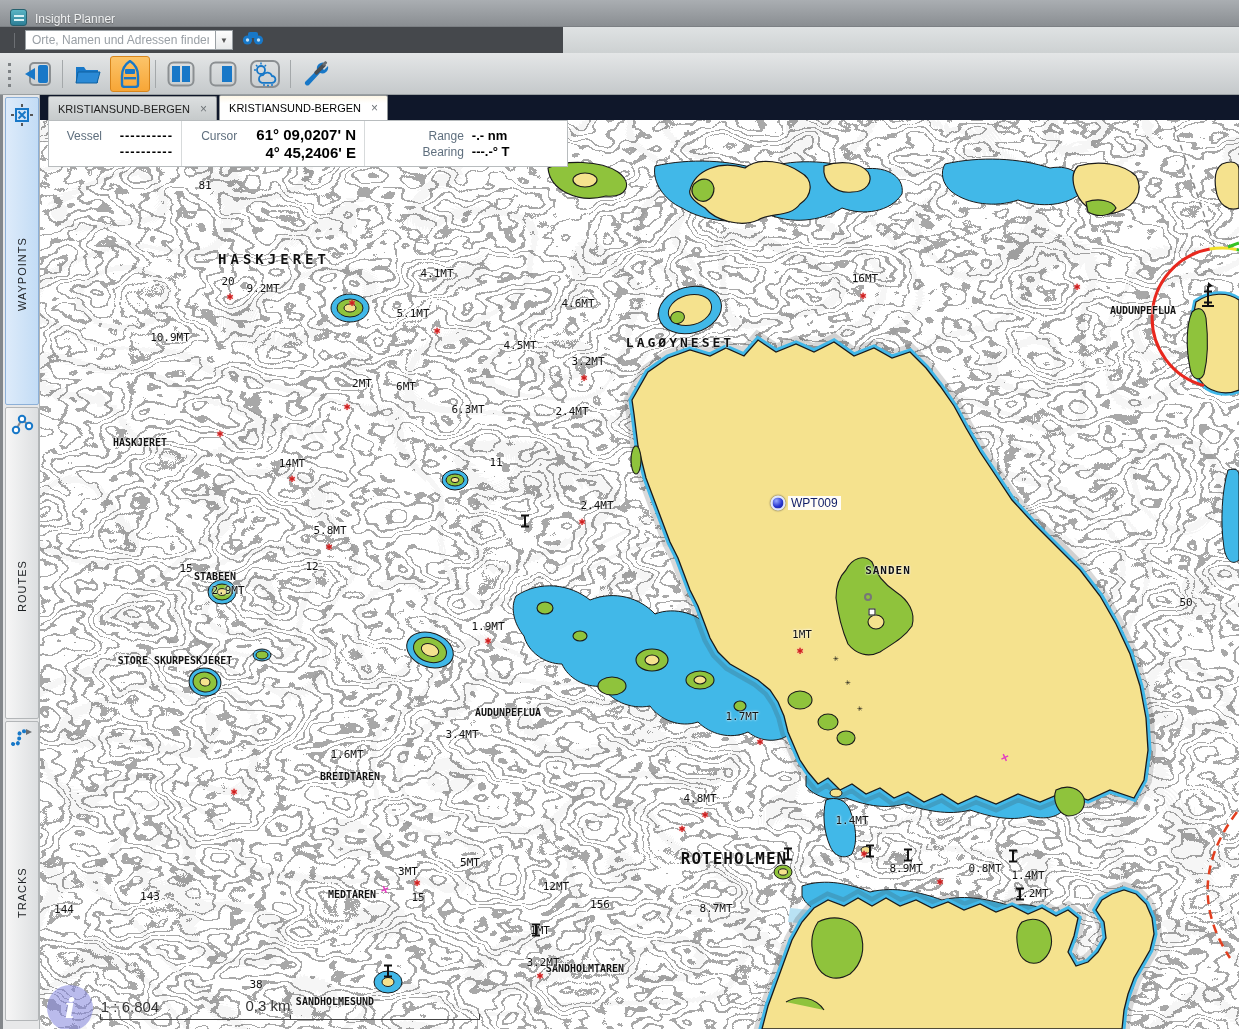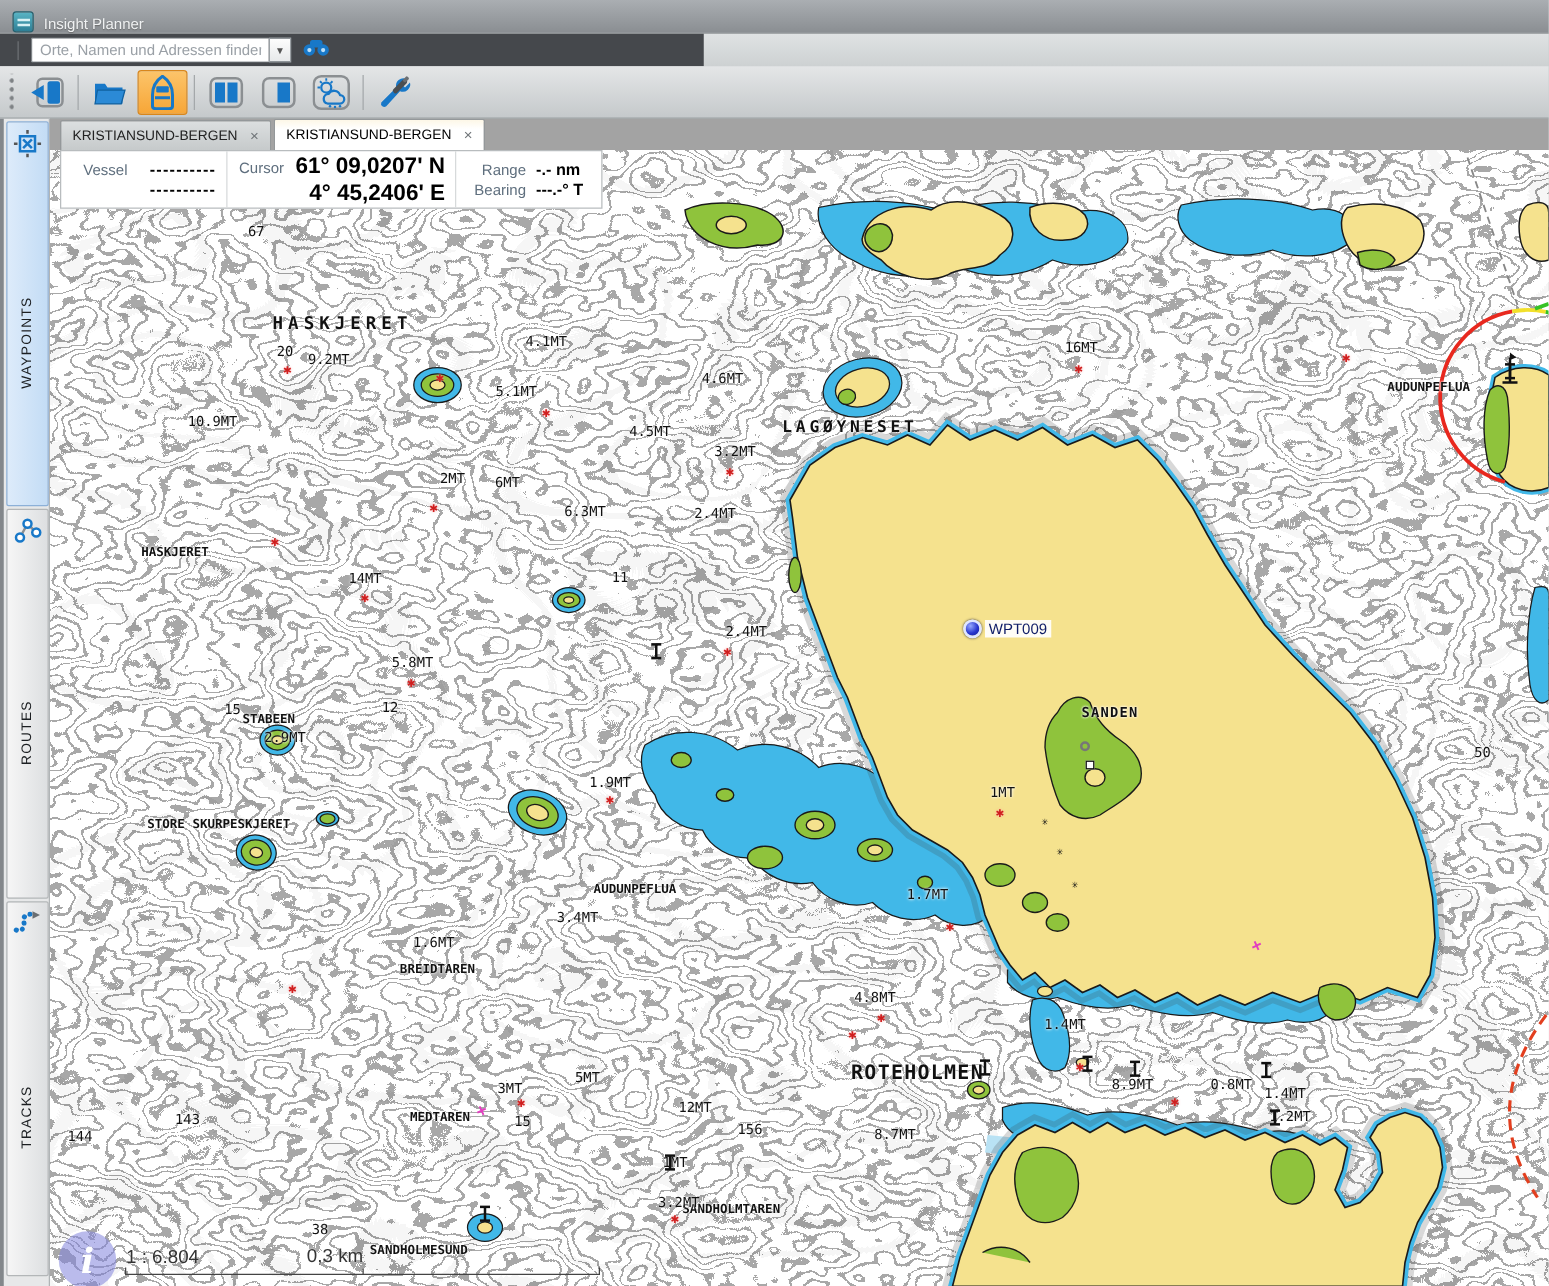--- a/index.html
+++ b/index.html
@@ -49,21 +49,21 @@
     background:#e7e8e9; border-right:1px solid #b0b4b6; border-left:3px solid #83878b; }
   .side-tab { width:34px; margin:2px 0 2px 2px; border:1px solid #b3b6b8; border-radius:2px;
     background:linear-gradient(90deg,#f6f6f6,#dddfe1); display:flex; flex-direction:column;
     align-items:center; padding-top:6px; }
   .side-tab.active { background:linear-gradient(90deg,#ddebfa,#c3dcf5); border-color:#8cb0d8; }
   .side-tab .vlabel { flex:1; display:flex; align-items:center; justify-content:center;
     writing-mode:vertical-rl; transform:rotate(180deg); font-size:11px; color:#1c1f22;
     letter-spacing:1px; padding-bottom:14px; }
 
   
-  .tabbar { position:absolute; left:40px; top:95px; right:0; height:25px; background:#a3a3a3;
+  .tabbar { position:absolute; left:40px; top:95px; right:0; height:25px; background:#0f172a;
     display:flex; align-items:flex-end; padding-left:8px; }
   .dtab { height:24px; display:flex; align-items:center; gap:10px; padding:0 9px;
     font-size:11px; color:#222; border:1px solid #94989a; border-bottom:none;
     background:linear-gradient(#dcdfe0,#c6cacb); border-radius:2px 2px 0 0; margin-right:2px; }
   .dtab.active { background:linear-gradient(#fdf7e7,#ffffff 30%); color:#000; height:25px; }
   .dtab .x { color:#6f7478; font-size:12px; }
 
   
   .map { position:absolute; left:40px; top:120px; width:1199px; height:909px; background:#fff; }
   .map svg { position:absolute; left:0; top:0; }
@@ -88,26 +88,26 @@
   .scale-text { font-family:"Liberation Sans",sans-serif; font-size:15px; color:#333;
     text-shadow:0 0 2px #fff; }
   .scale-bar { height:6px; border-left:1px solid #444; border-right:1px solid #444;
     border-bottom:1px solid #444; transform:translate(0,0); }
   .scale-bar i { position:absolute; left:50%; top:1px; width:1px; height:5px; background:#444; }
   .info-bubble { width:46px; height:46px; border-radius:50%; background:rgba(130,132,221,.55);
     color:#fff; font-family:"DejaVu Serif",serif; font-style:italic; font-weight:bold;
     font-size:28px; display:flex; align-items:center; justify-content:center; }
 
   
-  .status-panel { position:absolute; left:48px; top:120px; width:434px; height:47px;
+  .status-panel { position:absolute; left:48px; top:120px; width:520px; height:47px;
     background:#fff; border:1px solid #b8bcbe; display:flex; font-size:12px; z-index:5; }
   .sp-col { padding:4px 8px; display:grid; align-content:center; }
   .sp-divider { width:1px; background:#d7dadb; }
   .sp-label { color:#5f6f7e; text-align:right; padding-right:6px; }
-  .sp-val { color:#000; font-weight:bold; font-size:18px; text-align:right; }
+  .sp-val { color:#000; font-weight:bold; font-size:15px; text-align:right; }
   .sp-val.dash { font-size:13px; letter-spacing:1px; }
   .sp-small { color:#000; font-weight:bold; font-size:13px; text-align:left; }
   .sp-grid2 { display:grid; grid-template-columns:auto auto; column-gap:2px; row-gap:1px; align-items:baseline; }
 </style>
 </head>
 <body>
 
 <div id="app">
 
   <div class="titlebar">
@@ -435,21 +435,21 @@
       <div class="place" style="left: 1143px; top: 310px; font-size: 10px; letter-spacing: 0px;">AUDUNPEFLUA</div>
       <div class="place" style="left: 734px; top: 858px; font-size: 16px; letter-spacing: 1px;">ROTEHOLMEN</div>
       <div class="place" style="left: 352px; top: 894px; font-size: 10px; letter-spacing: 0px;">MEDTAREN</div>
       <div class="place" style="left: 350px; top: 776px; font-size: 10px; letter-spacing: 0px;">BREIDTAREN</div>
       <div class="place" style="left: 508px; top: 712px; font-size: 10px; letter-spacing: 0px;">AUDUNPEFLUA</div>
       <div class="place" style="left: 215px; top: 576px; font-size: 10px; letter-spacing: 0px;">STABEEN</div>
       <div class="place" style="left: 140px; top: 442px; font-size: 10px; letter-spacing: 0px;">HASKJERET</div>
       <div class="place" style="left: 175px; top: 660px; font-size: 10px; letter-spacing: 0px;">STORE SKURPESKJERET</div>
       <div class="place" style="left: 585px; top: 968px; font-size: 10px; letter-spacing: 0px;">SANDHOLMTAREN</div>
       <div class="place" style="left: 335px; top: 1001px; font-size: 10px; letter-spacing: 0px;">SANDHOLMESUND</div>
-      <div class="depth" style="left: 205px; top: 185px;">67</div>
+      <div class="depth" style="left: 205px; top: 185px;">81</div>
       <div class="depth" style="left: 865px; top: 278px;">16MT</div>
       <div class="depth" style="left: 263px; top: 288px;">9.2MT</div>
       <div class="depth" style="left: 228px; top: 281px;">20</div>
       <div class="depth" style="left: 437px; top: 273px;">4.1MT</div>
       <div class="depth" style="left: 578px; top: 303px;">4.6MT</div>
       <div class="depth" style="left: 413px; top: 313px;">5.1MT</div>
       <div class="depth" style="left: 170px; top: 337px;">10.9MT</div>
       <div class="depth" style="left: 520px; top: 345px;">4.5MT</div>
       <div class="depth" style="left: 588px; top: 361px;">3.2MT</div>
       <div class="depth" style="left: 362px; top: 383px;">2MT</div>

